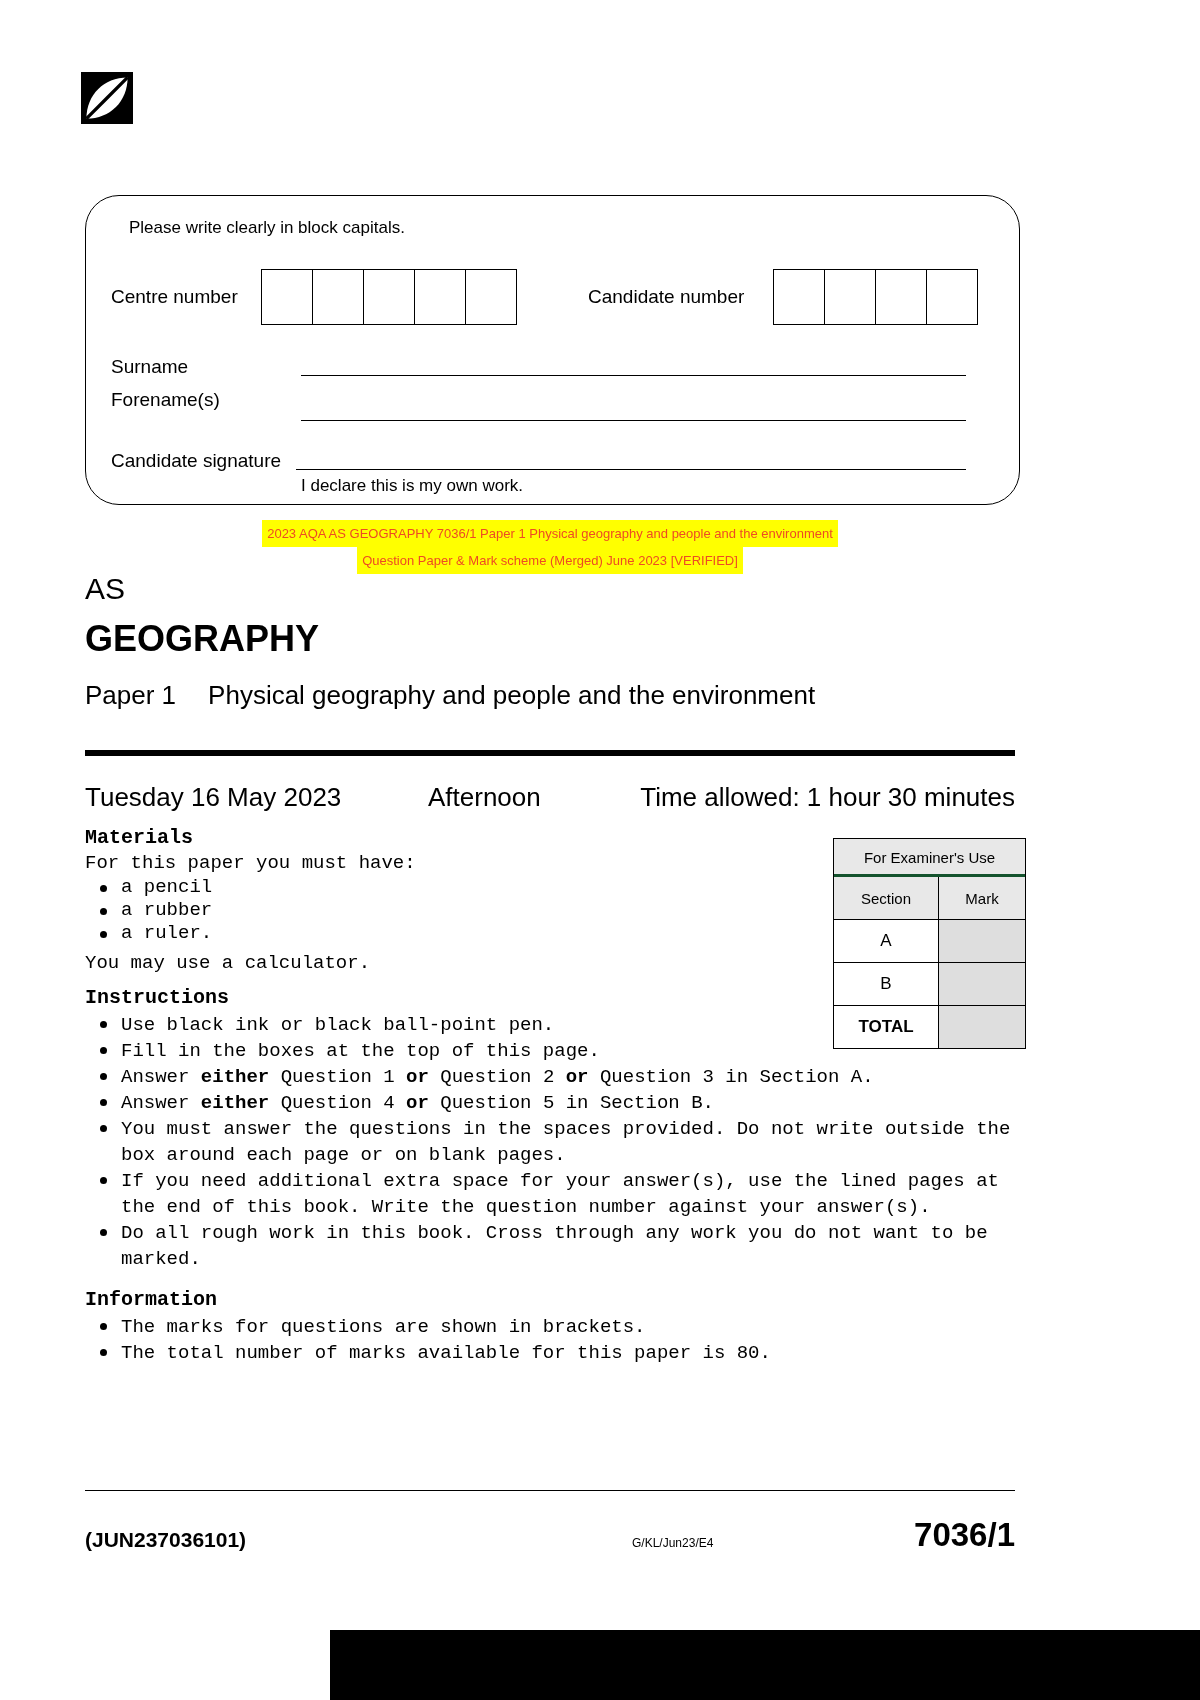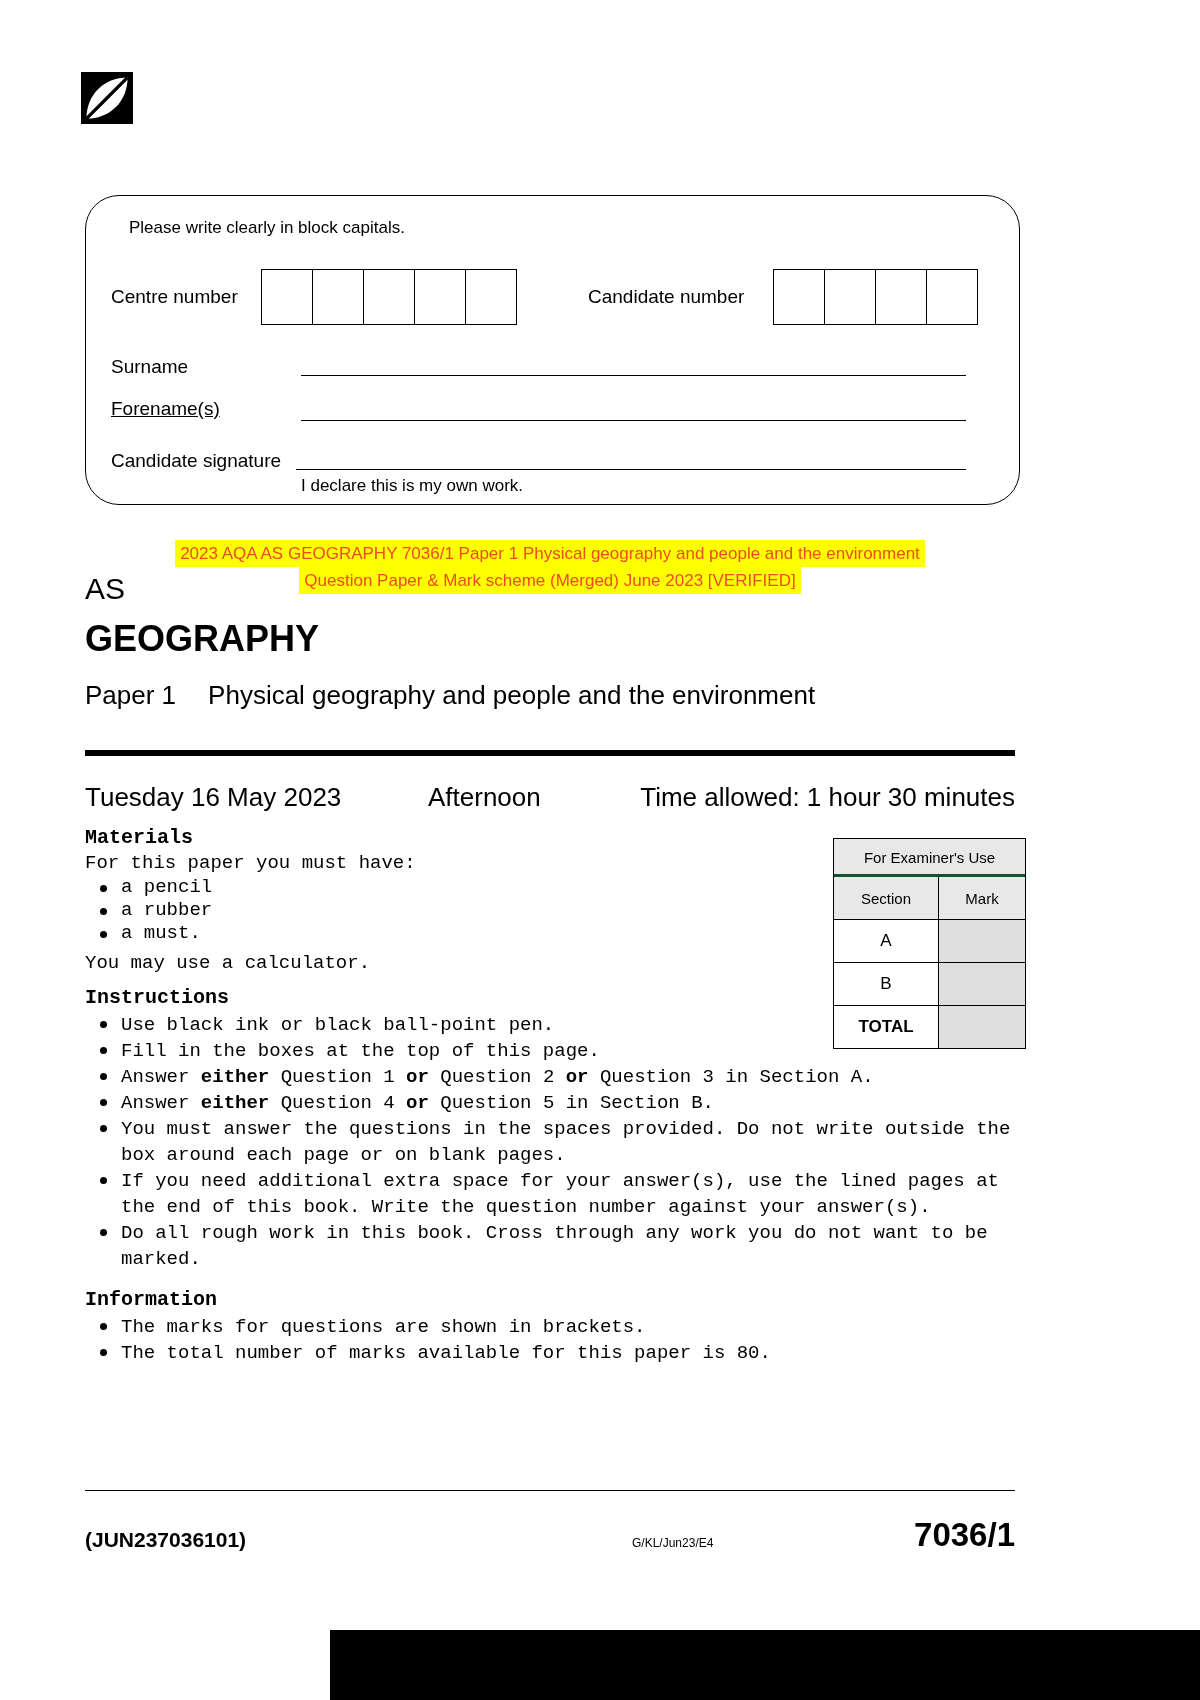--- a/index.html
+++ b/index.html
@@ -19,28 +19,28 @@
   .lbl { font-size:19px; }
   .lbl-centre { position:absolute; left:25px; top:73px; line-height:56px; }
   .lbl-candidate { position:absolute; left:502px; top:73px; line-height:56px; }
   .cells { position:absolute; top:73px; display:flex; }
   .cells-centre { left:175px; }
   .cells-candidate { left:687px; }
   .cell { width:52px; height:56px; border:1px solid #000; background:#fff; }
   .cell + .cell { margin-left:-1px; }
   .lbl-surname { position:absolute; left:25px; top:160px; }
   .line-surname { position:absolute; left:215px; top:152px; width:665px; height:28px; border-bottom:1px solid #000; }
-  .lbl-forename { position:absolute; left:25px; top:202px;text-decoration:underline; }
+  .lbl-forename { position:absolute; left:25px; top:193px; }
   .line-forename { position:absolute; left:215px; top:197px; width:665px; height:28px; border-bottom:1px solid #000; }
   .lbl-signature { position:absolute; left:25px; top:254px; }
   .line-signature { position:absolute; left:210px; top:246px; width:670px; height:28px; border-bottom:1px solid #000; }
   .declaration { position:absolute; left:215px; top:280px; font-size:17px; }
 
   
-  .highlight { position:absolute; left:85px; top:520px; width:930px; text-align:center; font-size:17px; line-height:25px;margin-top:20px; }
+  .highlight { position:absolute; left:85px; top:520px; width:930px; text-align:center; font-size:13px; line-height:25px; }
   .highlight .hl-line { display:inline-block; padding:1px 5px; }
 
   
   .title-as { position:absolute; left:85px; top:572px; font-size:30px; }
   .title-subject { position:absolute; left:85px; top:618px; font-size:36px; font-weight:bold; }
   .title-paper { position:absolute; left:85px; top:680px; font-size:26px; }
   .title-paper .paper-subtitle { margin-left:32px; }
 
   .rule { position:absolute; left:85px; top:750px; width:930px; height:6px; background:#000; }
 
@@ -146,21 +146,21 @@
     <span class="s-ampm">Afternoon</span>
     <span class="s-allowed">Time allowed: 1 hour 30 minutes</span>
   </div>
 
   <div class="main">
     <h3>Materials</h3>
     <p>For this paper you must have:</p>
     <ul class="bullets mat-list">
         <li>a pencil</li>
         <li>a rubber</li>
-        <li>a must.</li>
+        <li>a ruler.</li>
       </ul>
     <p class="mat-note">You may use a calculator.</p>
 
     <h3 class="sec-instructions">Instructions</h3>
     <ul class="bullets instr-list">
         <li>Use black ink or black ball-point pen.</li>
         <li>Fill in the boxes at the top of this page.</li>
         <li>Answer <strong>either</strong> Question 1 <strong>or</strong> Question 2 <strong>or</strong> Question 3 in Section A.</li>
         <li>Answer <strong>either</strong> Question 4 <strong>or</strong> Question 5 in Section B.</li>
         <li>You must answer the questions in the spaces provided. Do not write outside the box around each page or on blank pages.</li>

